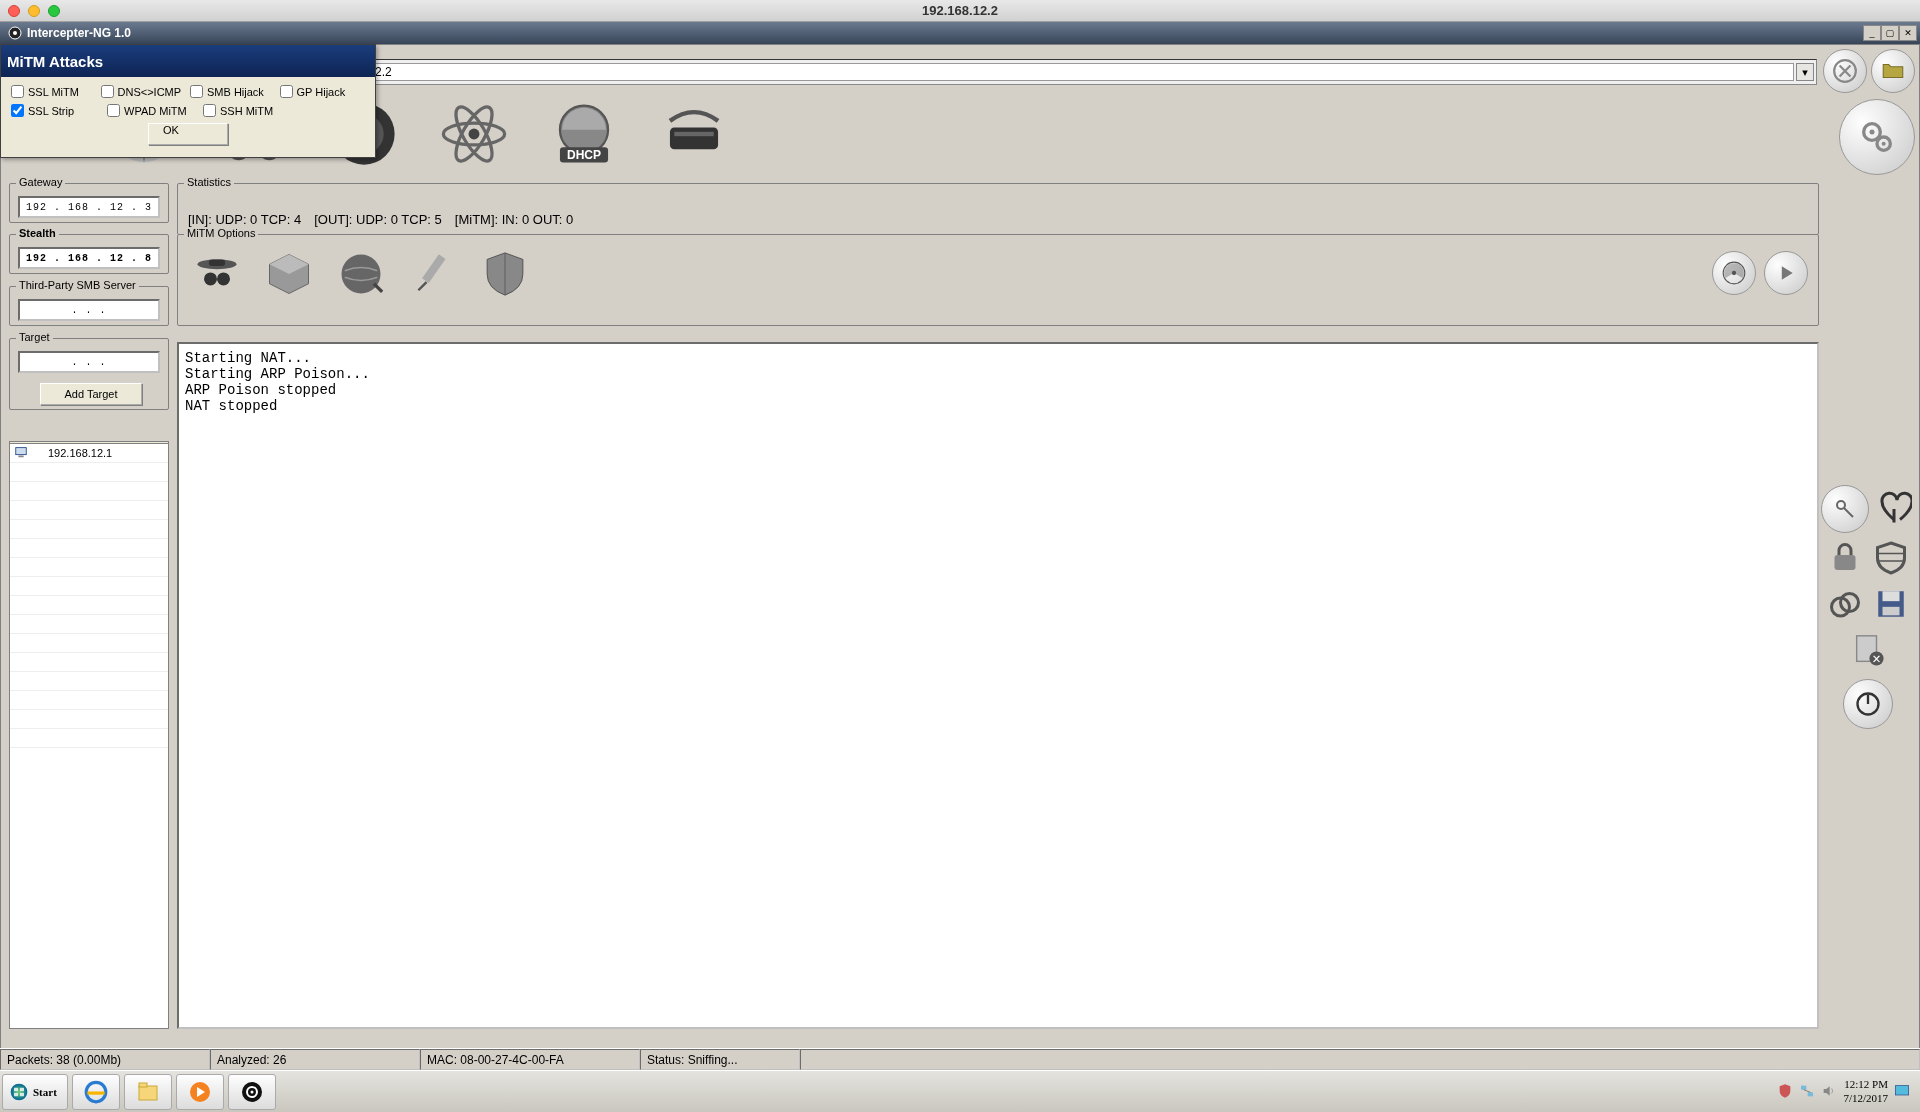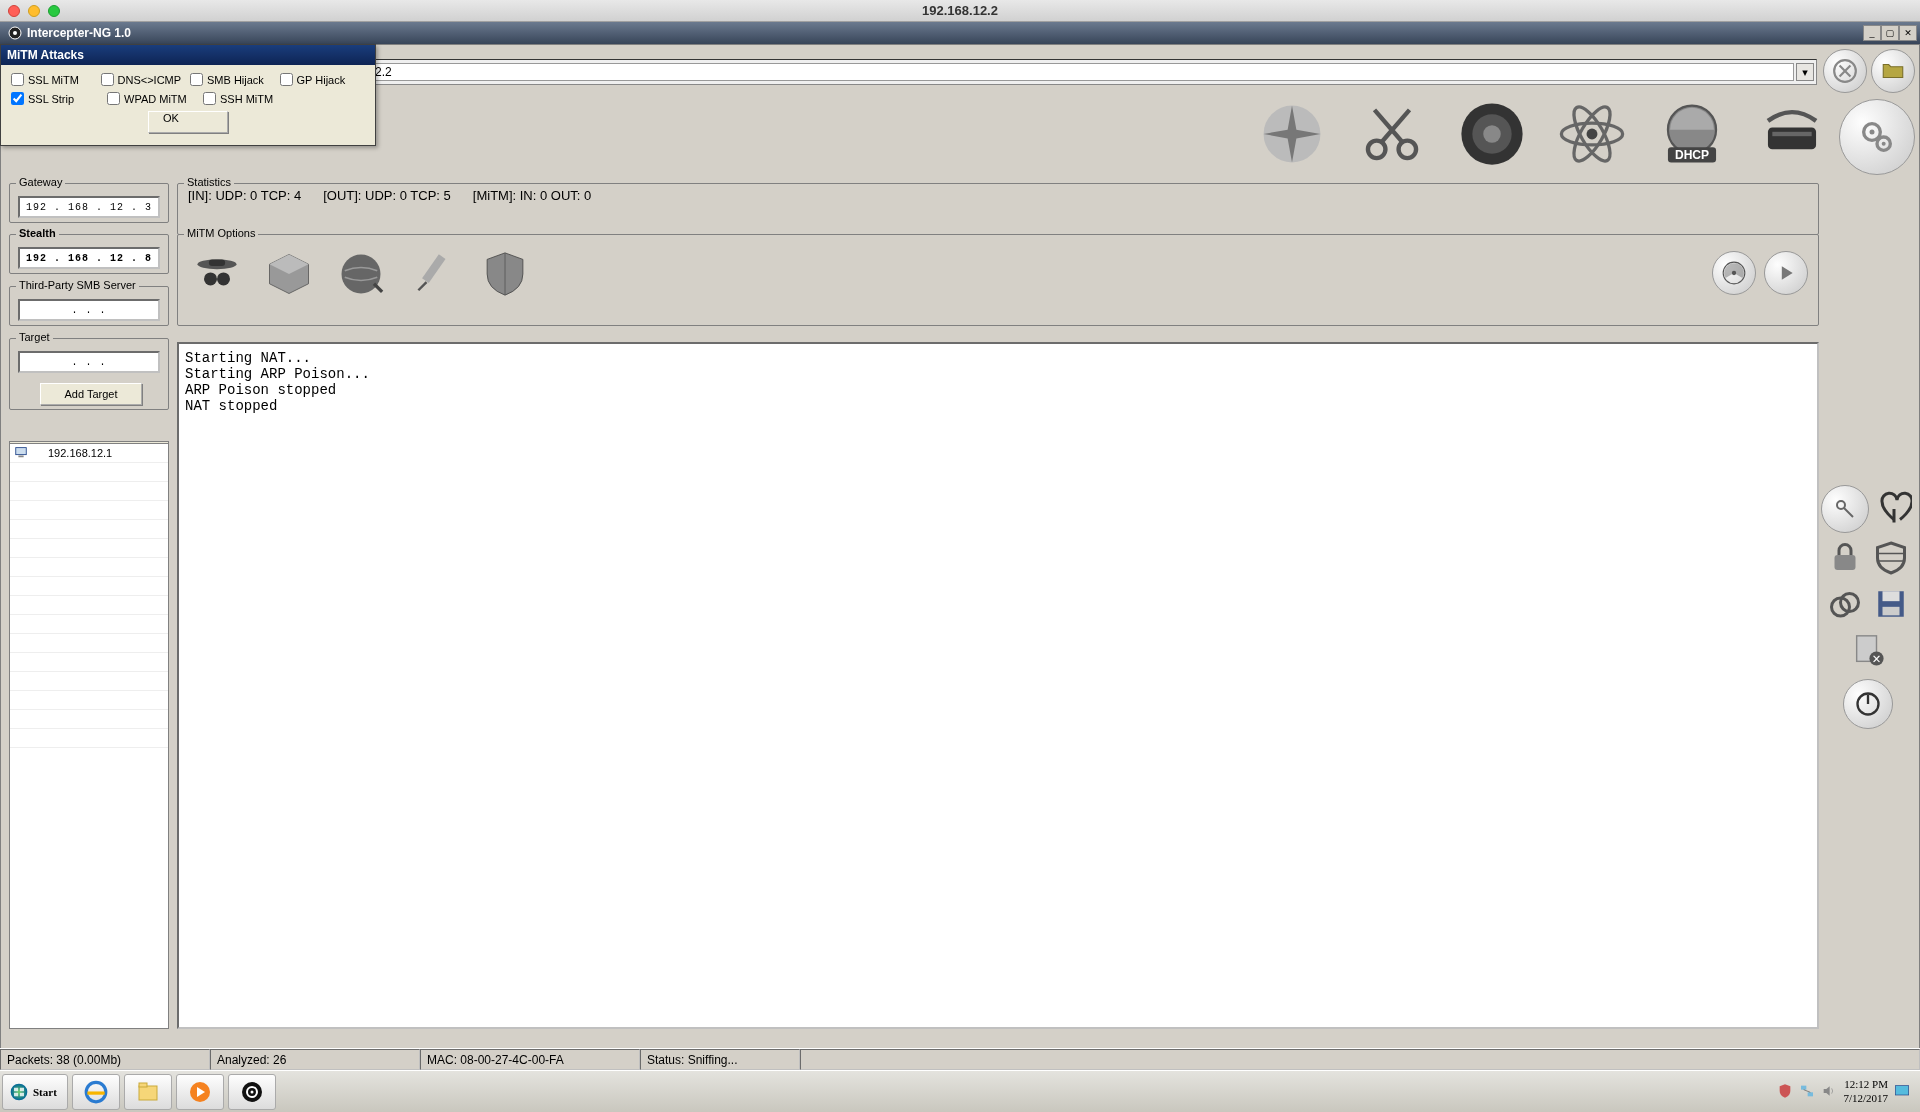--- a/index.html
+++ b/index.html
@@ -117,23 +117,22 @@
 .top-stop { position: absolute; top: 4px; right: 52px; }
 .top-folder { position: absolute; top: 4px; right: 4px; }
 .top-settings { position: absolute; top: 54px; right: 4px; }
 
 
 .toolbar-icons {
   position: absolute;
   top: 50px; left: 8px; right: 88px;
   height: 82px;
   display: flex;
-  gap: 22px;
+  gap: 32px;
   padding-left: 96px;
-  justify-content: flex-end;
 }
 .tool-icon {
   width: 78px; height: 78px;
   display: flex; align-items: center; justify-content: center;
   cursor: pointer;
 }
 .tool-icon svg { width: 70px; height: 70px; }
 
 
 .groupbox {
@@ -199,23 +198,23 @@
   display: flex; align-items: center;
   padding: 0 4px;
   gap: 20px;
   border-bottom: 1px solid #eee;
 }
 
 
 .stats-box { top: 138px; left: 176px; right: 100px; height: 52px; }
 .stats-text {
   position: absolute;
-  top: 4px; left: 10px;
+  top: 28px; left: 10px;
   font-size: 13px;
-  display: flex; gap: 22px;
+  display: flex; gap: 13px;
 }
 
 
 .mitm-box { top: 189px; left: 176px; right: 100px; height: 92px; }
 .mitm-icons {
   position: absolute;
   top: 10px; left: 10px;
   display: flex; gap: 14px;
 }
 .mitm-tool {
@@ -325,25 +324,25 @@
 .dialog {
   position: absolute;
   top: 44px; left: 0;
   width: 376px;
   background: #ece9d8;
   border: 1px solid #404040;
   box-shadow: 2px 2px 4px rgba(0,0,0,0.3);
   z-index: 1000;
 }
 .dialog-title {
-  height: 20px;
+  height: 32px;
   background: linear-gradient(#1a3d7c, #0e2454);
   color: #fff;
   font-weight: bold;
-  font-size: 12px;
+  font-size: 15px;
   display: flex; align-items: center;
   padding: 0 6px;
 }
 .dialog-body {
   padding: 8px 10px;
 }
 .chk-row { display: flex; gap: 4px; margin-bottom: 6px; }
 .chk { display: flex; align-items: center; gap: 4px; font-size: 11px; width: 92px; }
 .chk input { width: 13px; height: 13px; }
 .dialog-ok { display: block; margin: 6px auto 4px; width: 80px; }

